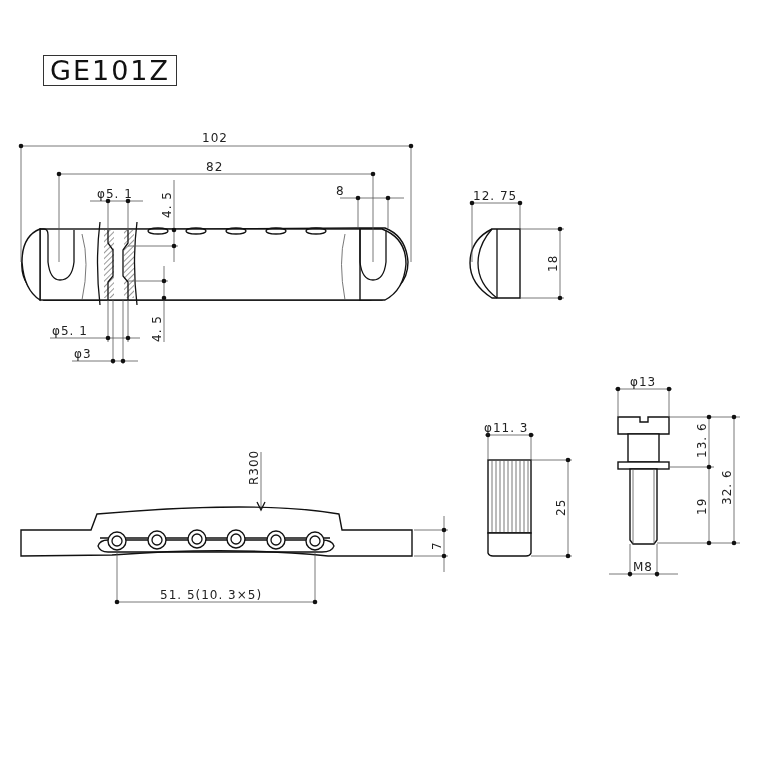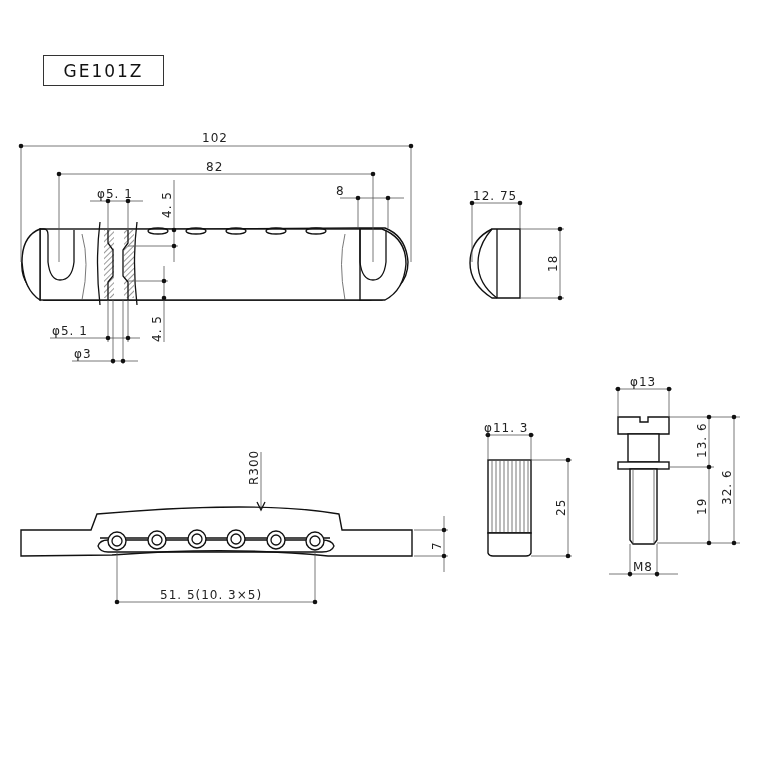--- a/index.html
+++ b/index.html
@@ -3,21 +3,21 @@
 <meta charset="utf-8">
 <style>
   html, body { margin:0; padding:0; background:#ffffff; }
   body { width:758px; height:758px; position:relative; overflow:hidden; font-family:"DejaVu Sans", sans-serif; }
   svg { position:absolute; left:0; top:0; }
   .ln { stroke:#111; stroke-width:1.3; fill:none; }
   .thin { stroke:#555; stroke-width:0.8; fill:none; }
   .body { stroke:#111; stroke-width:1.4; fill:#fff; }
   .dot { fill:#111; }
   .txt { font-family:"DejaVu Sans", sans-serif; font-size:12px; fill:#222; letter-spacing:1px; }
-  .title-box { position:absolute; left:43px; top:55px; width:121px; height:31px; border:1px solid #333; box-sizing:border-box; display:flex; align-items:center; justify-content:center; font-family:"DejaVu Sans", sans-serif; font-size:17px; letter-spacing:2px; color:#111; }
+  .title-box { position:absolute; left:43px; top:55px; width:134px; height:31px; border:1px solid #333; box-sizing:border-box; display:flex; align-items:center; justify-content:center; font-family:"DejaVu Sans", sans-serif; font-size:27px; letter-spacing:2px; color:#111; }
 </style>
 </head>
 <body>
 
 <div class="title-box">GE101Z</div>
 
 <svg width="758" height="758" viewBox="0 0 758 758">
 
   <g>
 

